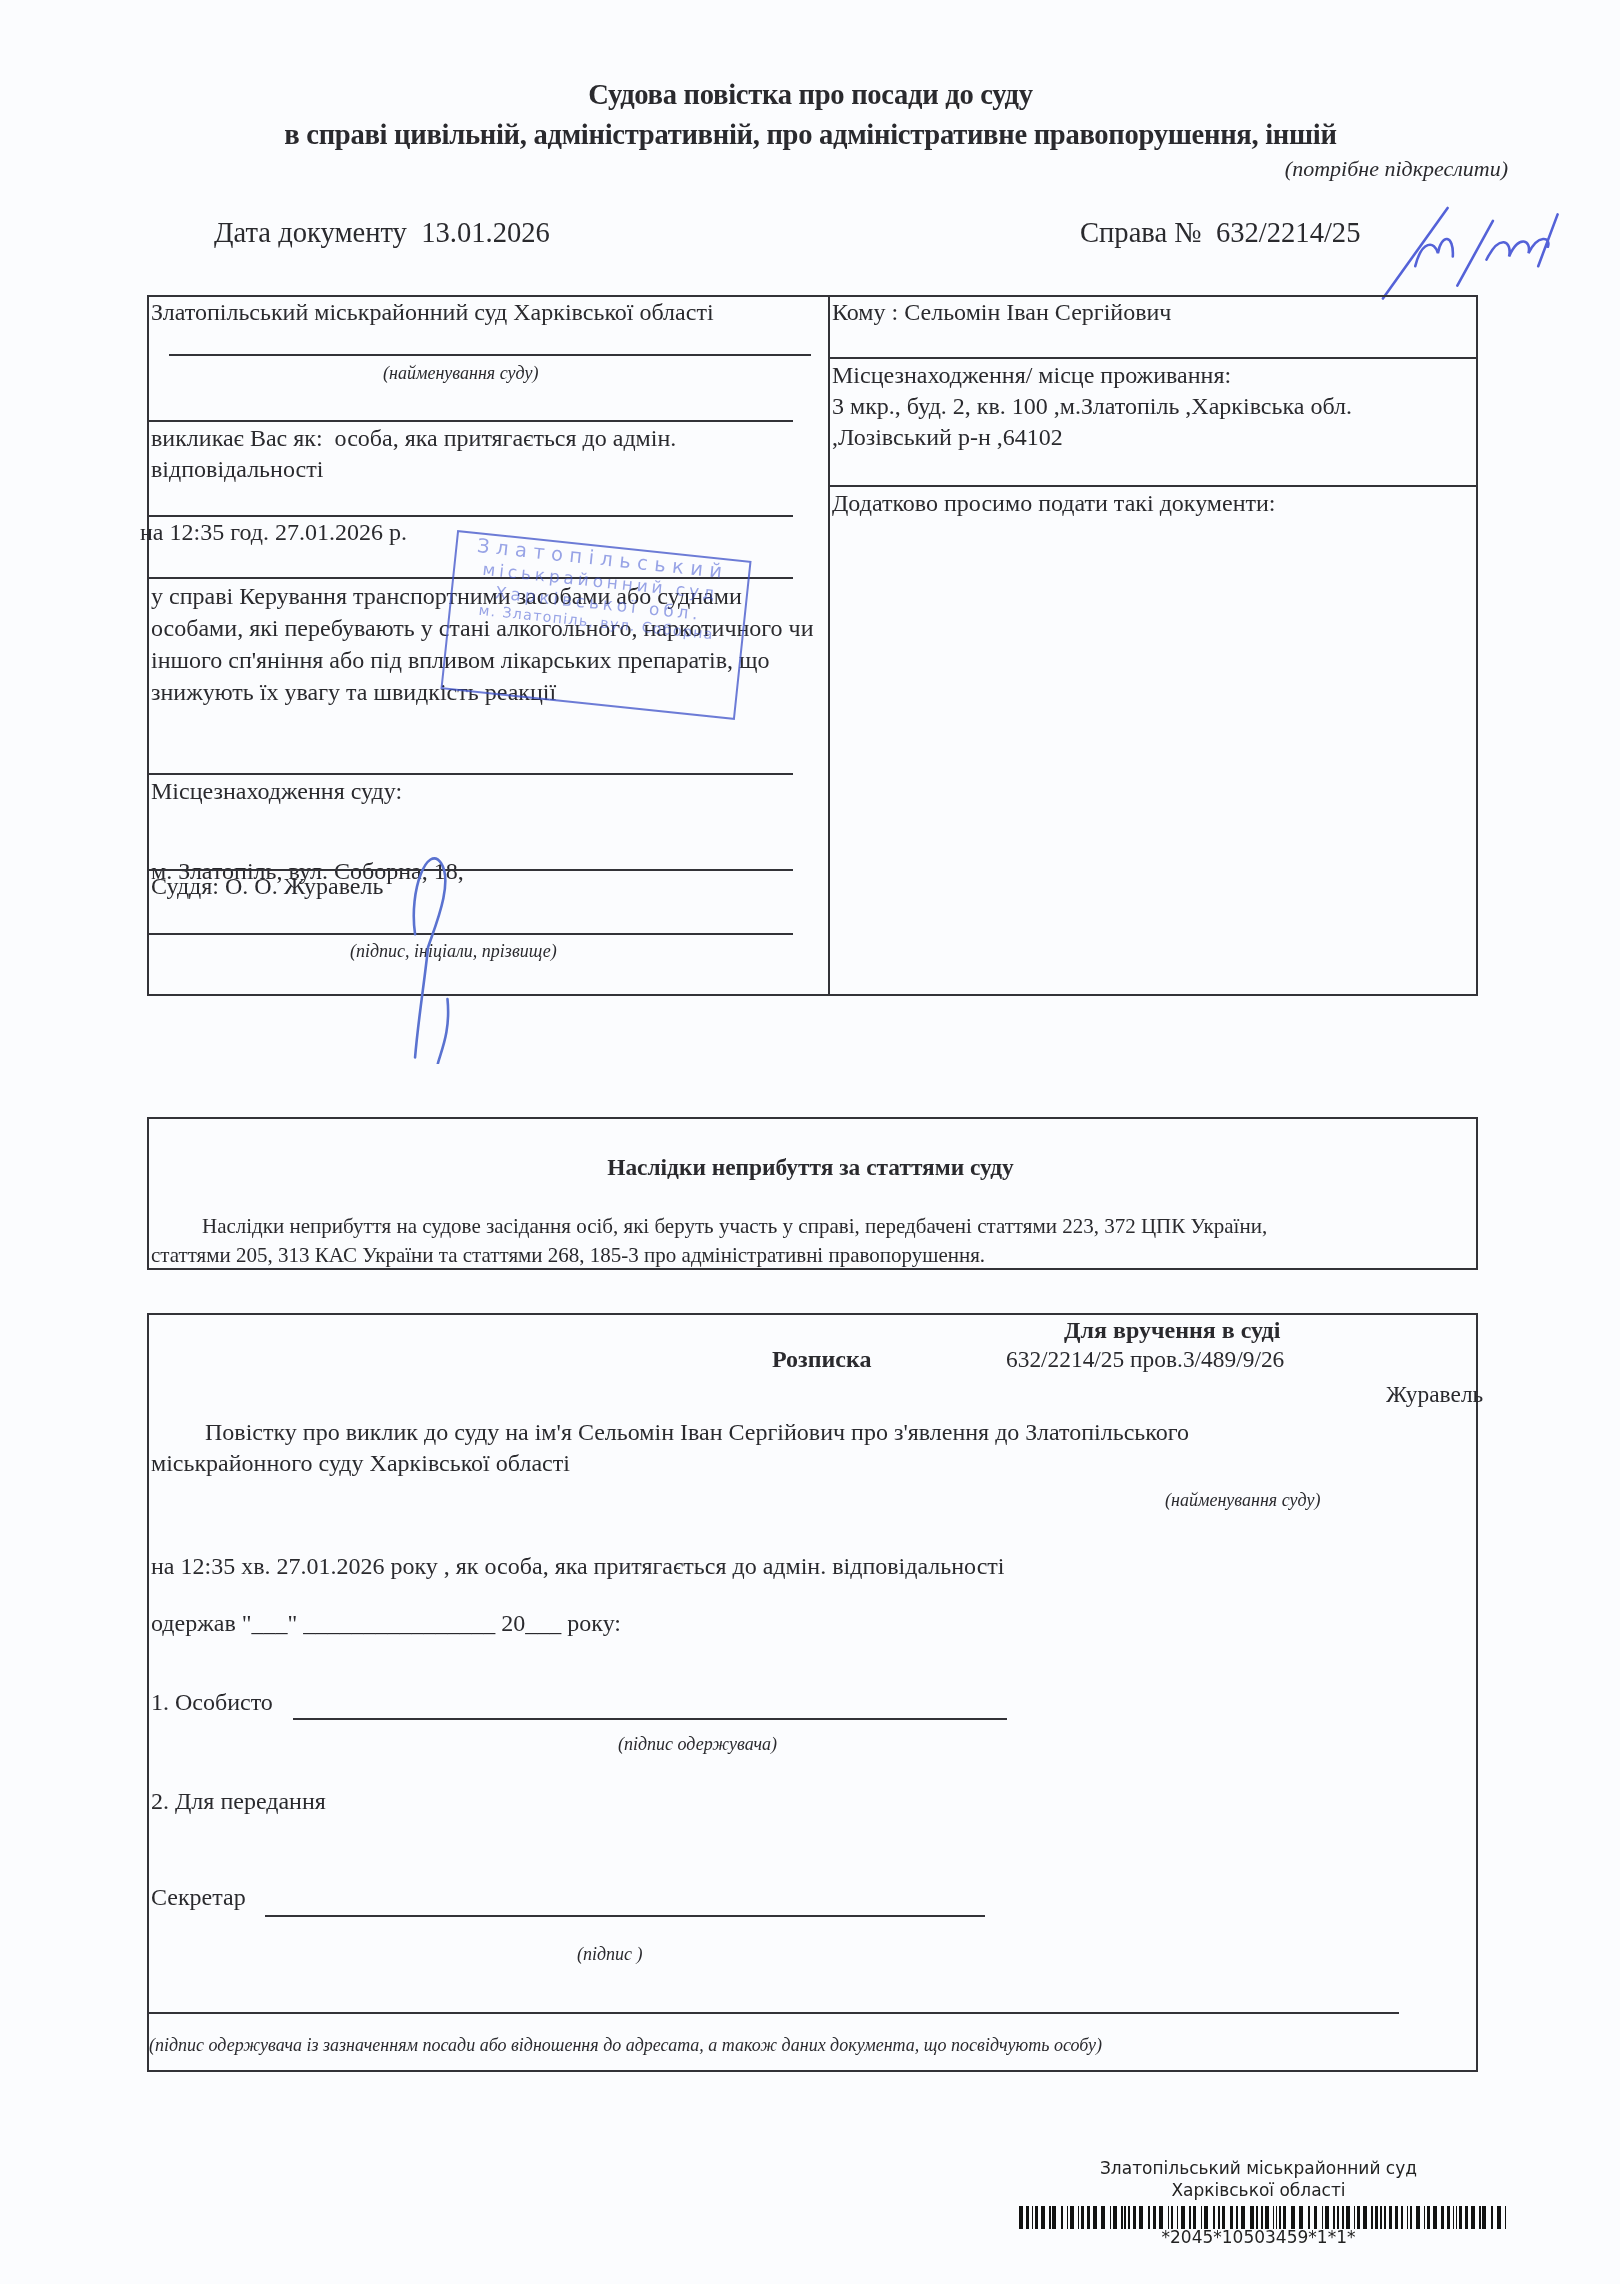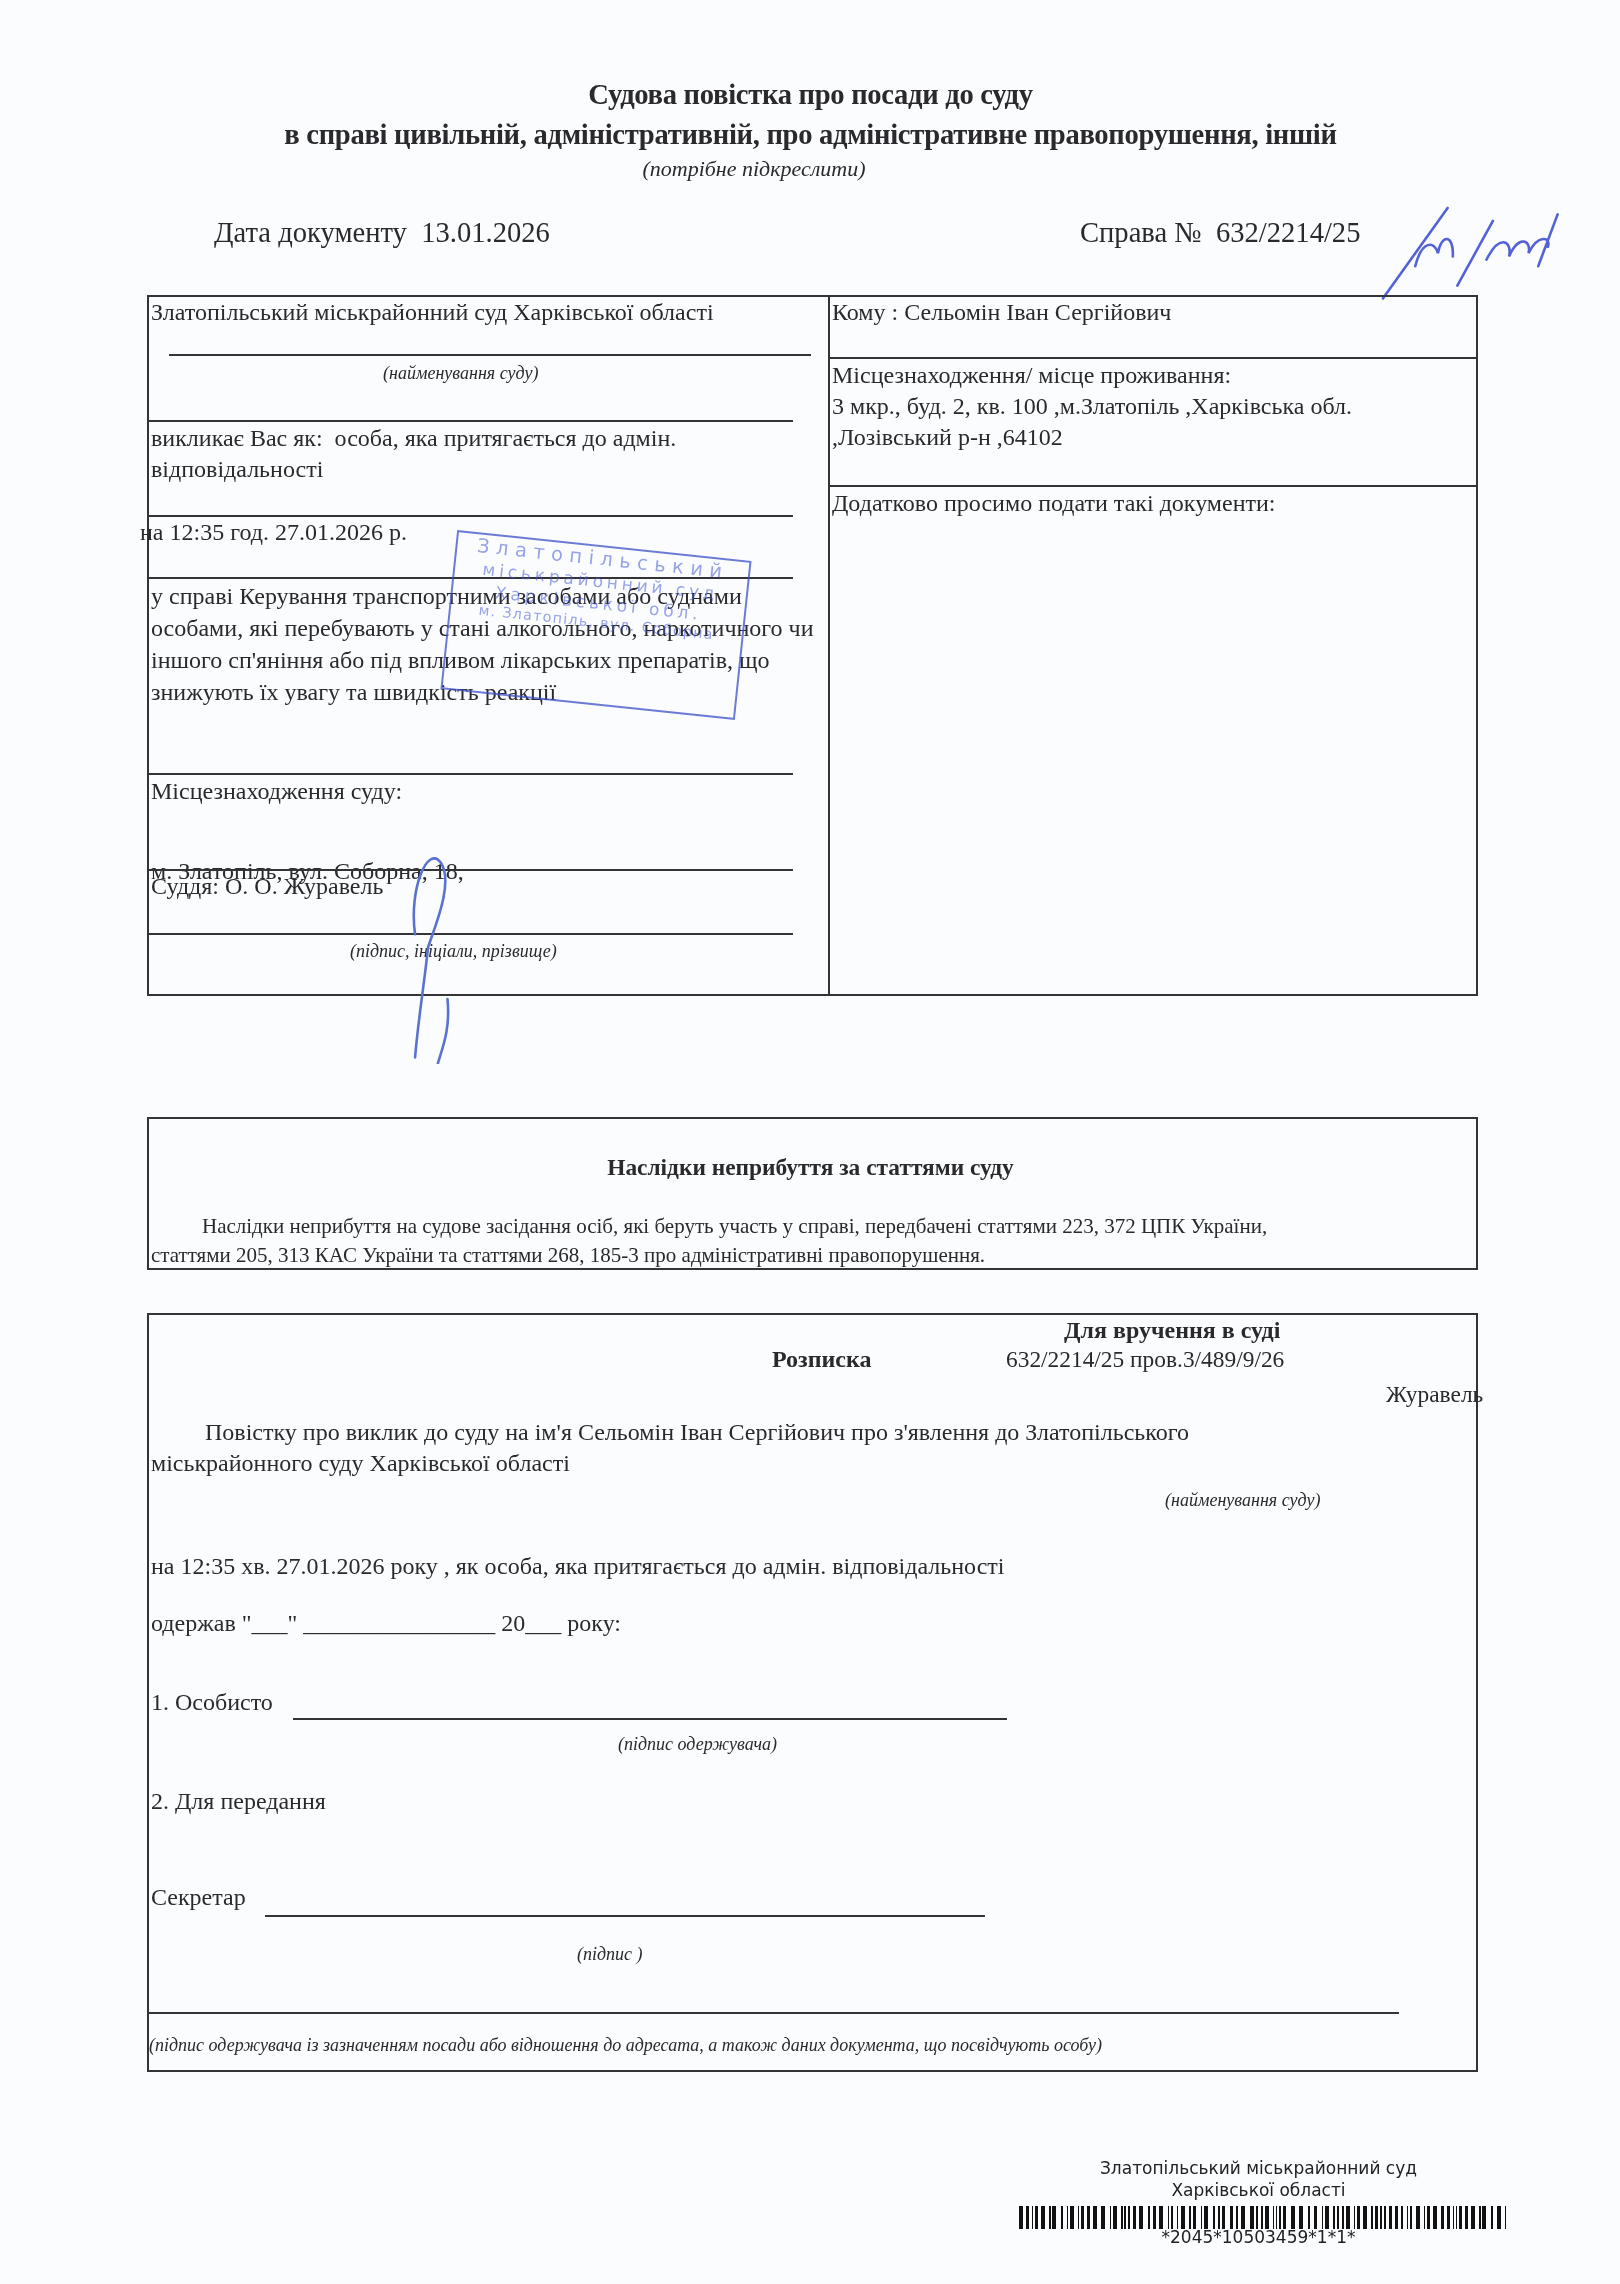--- a/index.html
+++ b/index.html
@@ -10,21 +10,21 @@
     color: #2a2a2e;
   }
   .abs { position: absolute; }
   .title1, .title2 {
     position: absolute; left: 0; width: 1621px; text-align: center;
     font-weight: bold; font-size: 28.6px; letter-spacing: -0.3px;
   }
   .title1 { top: 79px; }
   .title2 { top: 119px; }
   .title-note {
-    position: absolute; left: 0; width: 1508px; text-align: center; top: 156px;
+    position: absolute; left: 0; width: 1508px; text-align: right; top: 156px;
     font-style: italic; font-size: 22px;
   }
   .hdr { position: absolute; top: 217px; font-size: 28.6px; }
   .box { position: absolute; border: 2.6px solid #333338; box-sizing: border-box; }
   .vline { position: absolute; width: 1.9px; background: #333338; }
   .hline { position: absolute; height: 1.9px; background: #333338; }
   .t { position: absolute; font-size: 24px; line-height: 1.3; white-space: nowrap; }
   .t.wrap { white-space: normal; }
   .it { position: absolute; font-style: italic; font-size: 18px; white-space: nowrap; }
   .bold { font-weight: bold; }

